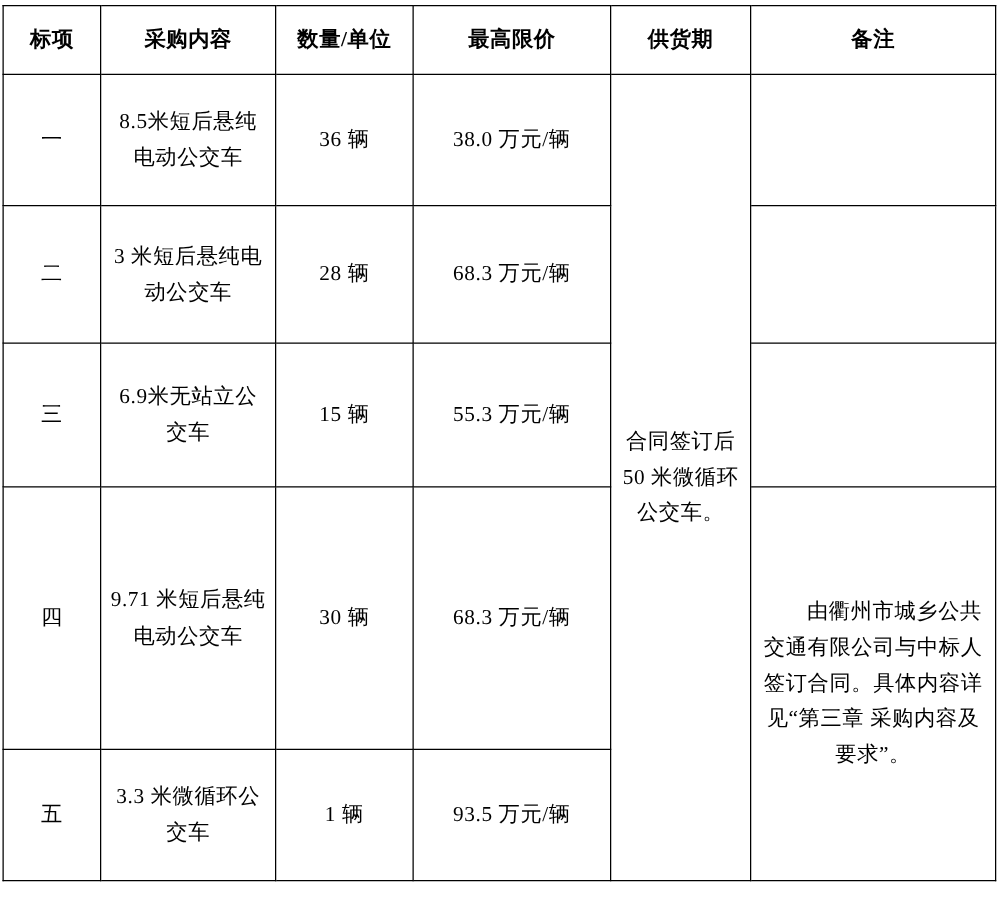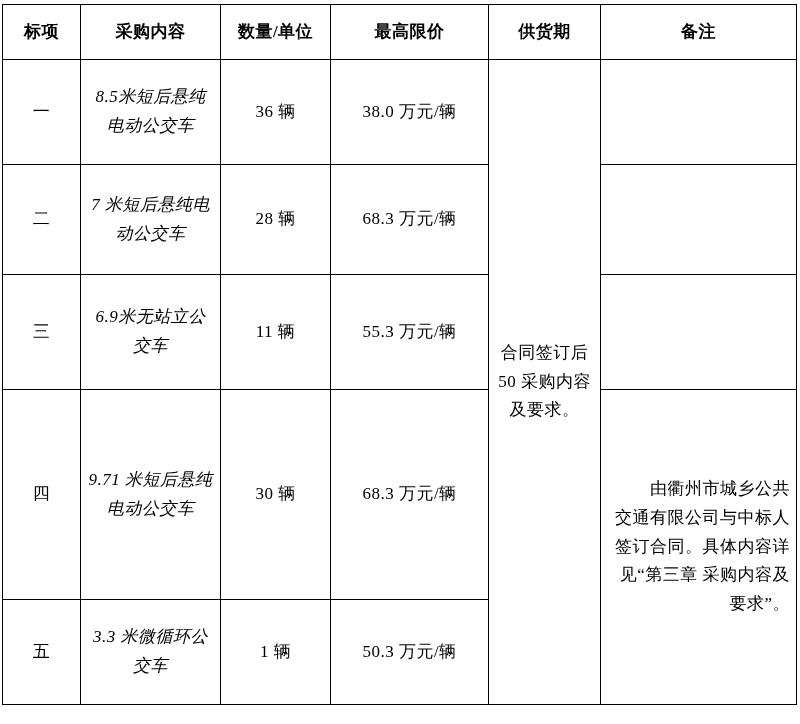--- a/index.html
+++ b/index.html
@@ -53,21 +53,20 @@
     font-weight: normal;
   }
   .cell-lot {
     font-size: 17px;
     letter-spacing: 1px;
   }
   .cell-item {
     line-height: 1.85;
     padding-left: 10px;
     padding-right: 10px;
-    font-style: italic;
   }
   .cell-qty, .cell-price {
     white-space: nowrap;
     font-family: Liberation Serif, serif;
   }
   .cell-term {
     line-height: 1.9;
     padding-left: 6px;
     padding-right: 6px;
     text-align: left;
@@ -75,21 +74,20 @@
   .cell-note {
     line-height: 1.9;
     text-align: left;
     padding-left: 12px;
     padding-right: 12px;
     vertical-align: middle;
   }
   .note-indent {
     text-indent: 2em;
     display: block;
-    text-align: right;
   }
   .row-h1 { height: 105px; }
   .row-h2 { height: 110px; }
   .row-h3 { height: 115px; }
   .row-h4 { height: 210px; }
   .row-h5 { height: 105px; }
 </style>
 </head>
 <body>
 
@@ -112,47 +110,47 @@
         <th>供货期</th>
         <th>备注</th>
       </tr>
     </thead>
     <tbody>
       <tr class="row-h1">
         <td class="cell-lot">一</td>
         <td class="cell-item">8.5米短后悬纯电动公交车</td>
         <td class="cell-qty">36 辆</td>
         <td class="cell-price">38.0 万元/辆</td>
-        <td class="cell-term" rowspan="5">合同签订后50 采购内容及要求。</td>
+        <td class="cell-term" rowspan="5">合同签订后50 米微循环公交车。</td>
         <td></td>
       </tr>
       <tr class="row-h2">
         <td class="cell-lot">二</td>
-        <td class="cell-item">7 米短后悬纯电动公交车</td>
+        <td class="cell-item">3 米短后悬纯电动公交车</td>
         <td class="cell-qty">28 辆</td>
         <td class="cell-price">68.3 万元/辆</td>
         <td></td>
       </tr>
       <tr class="row-h3">
         <td class="cell-lot">三</td>
         <td class="cell-item">6.9米无站立公交车</td>
-        <td class="cell-qty">11 辆</td>
+        <td class="cell-qty">15 辆</td>
         <td class="cell-price">55.3 万元/辆</td>
         <td></td>
       </tr>
       <tr class="row-h4">
         <td class="cell-lot">四</td>
         <td class="cell-item">9.71 米短后悬纯电动公交车</td>
         <td class="cell-qty">30 辆</td>
         <td class="cell-price">68.3 万元/辆</td>
         <td class="cell-note" rowspan="2">
             <span class="note-indent">由衢州市城乡公共交通有限公司与中标人签订合同。具体内容详见“第三章 采购内容及要求”。</span>
           </td>
       </tr>
       <tr class="row-h5">
         <td class="cell-lot">五</td>
         <td class="cell-item">3.3 米微循环公交车</td>
         <td class="cell-qty">1 辆</td>
-        <td class="cell-price">50.3 万元/辆</td>
+        <td class="cell-price">93.5 万元/辆</td>
       </tr>
     </tbody>
   </table>
 </div>
 
 </body></html>

